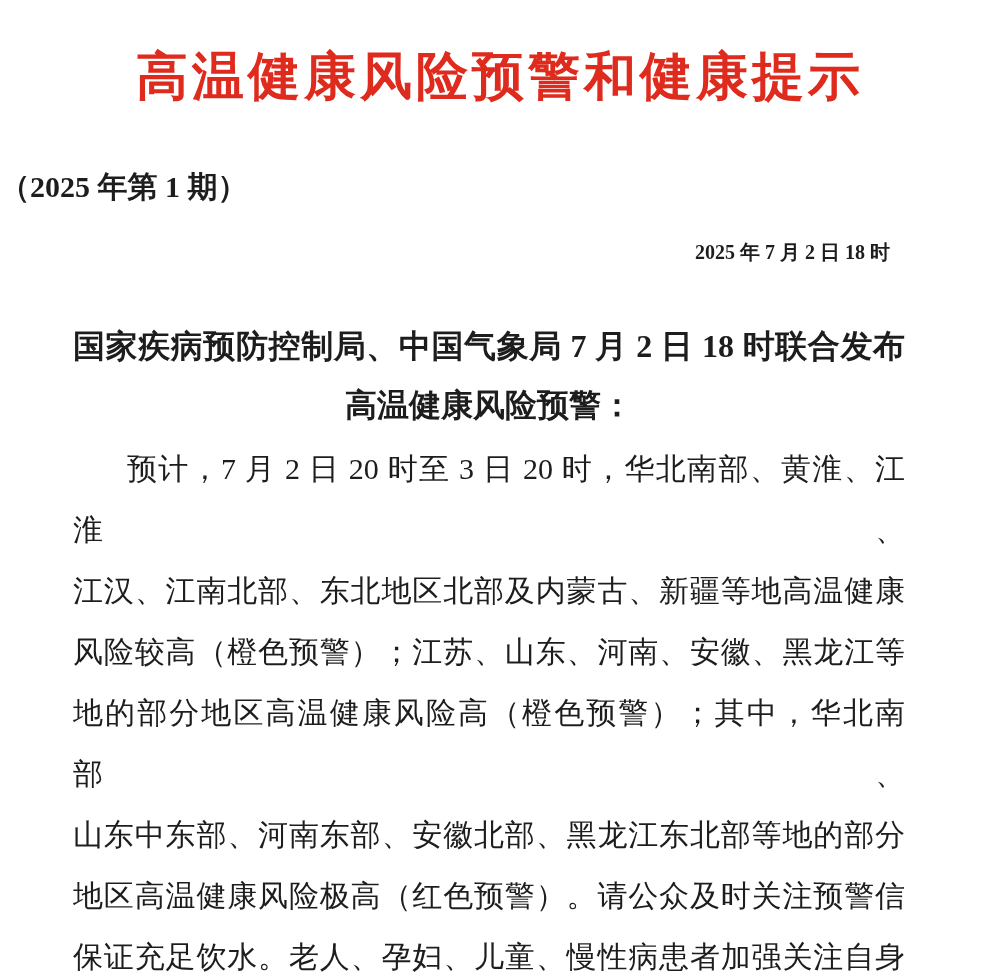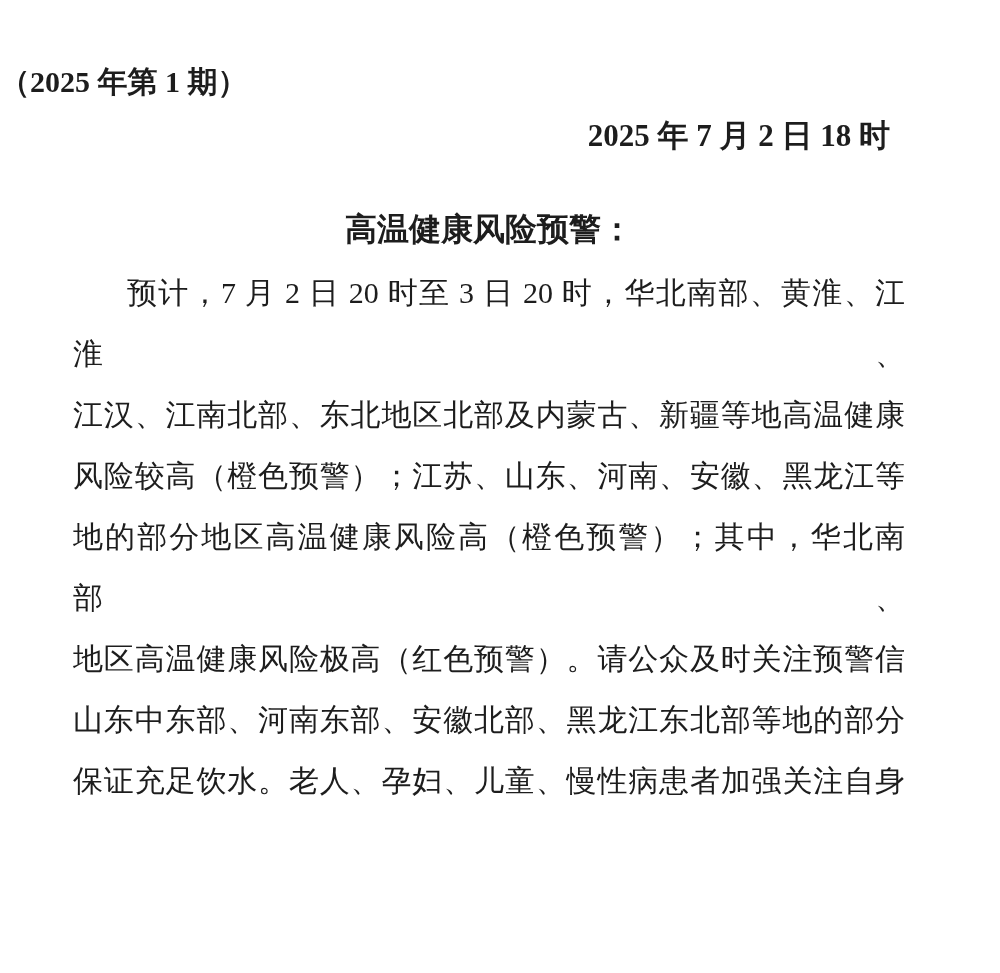--- a/index.html
+++ b/index.html
@@ -27,24 +27,24 @@
     letter-spacing: 4px;
     white-space: nowrap;
   }
   .issue-number {
     margin-top: 64px;
     font-size: 30px;
     line-height: 36px;
     font-weight: bold;
   }
   .publish-datetime {
-    margin-top: 19px;
+    margin-top: 31px;
     padding-right: 110px;
     text-align: right;
-    font-size: 31px;
+    font-size: 20px;
     line-height: 33px;
     font-weight: bold;
     padding-left: 41px;
   }
   .lead-heading {
     margin: 48px 95px 0 73px;
     font-size: 32px;
     line-height: 59px;
     font-weight: bold;
   }
@@ -66,33 +66,35 @@
   }
   .body-line.first-line {
     text-indent: 54px;
   }
 </style>
 </head>
 <body>
 
 <div class="page">
 
+  <h1 class="doc-title" style="color: rgb(223, 43, 30);">高温健康风险预警和健康提示</h1>
 
   <div class="issue-number">（2025 年第 1 期）</div>
 
   <div class="publish-datetime">2025 年 7 月 2 日 18 时</div>
 
   <div class="lead-heading">
+    <div class="line-justify">国家疾病预防控制局、中国气象局 7 月 2 日 18 时联合发布</div>
     <div class="line-left">高温健康风险预警：</div>
   </div>
 
   <div class="body-paragraph">
     <div class="body-line first-line">预计，7 月 2 日 20 时至 3 日 20 时，华北南部、黄淮、江淮、</div>
     <div class="body-line">江汉、江南北部、东北地区北部及内蒙古、新疆等地高温健康</div>
     <div class="body-line">风险较高（橙色预警）；江苏、山东、河南、安徽、黑龙江等</div>
     <div class="body-line">地的部分地区高温健康风险高（橙色预警）；其中，华北南部、</div>
+    <div class="body-line">山东中东部、河南东部、安徽北部、黑龙江东北部等地的部分</div>
     <div class="body-line">地区高温健康风险极高（红色预警）。请公众及时关注预警信</div>
-    <div class="body-line">山东中东部、河南东部、安徽北部、黑龙江东北部等地的部分</div>
     <div class="body-line">保证充足饮水。老人、孕妇、儿童、慢性病患者加强关注自身</div>
 
   </div>
 
 </div>
 
 </body></html>

